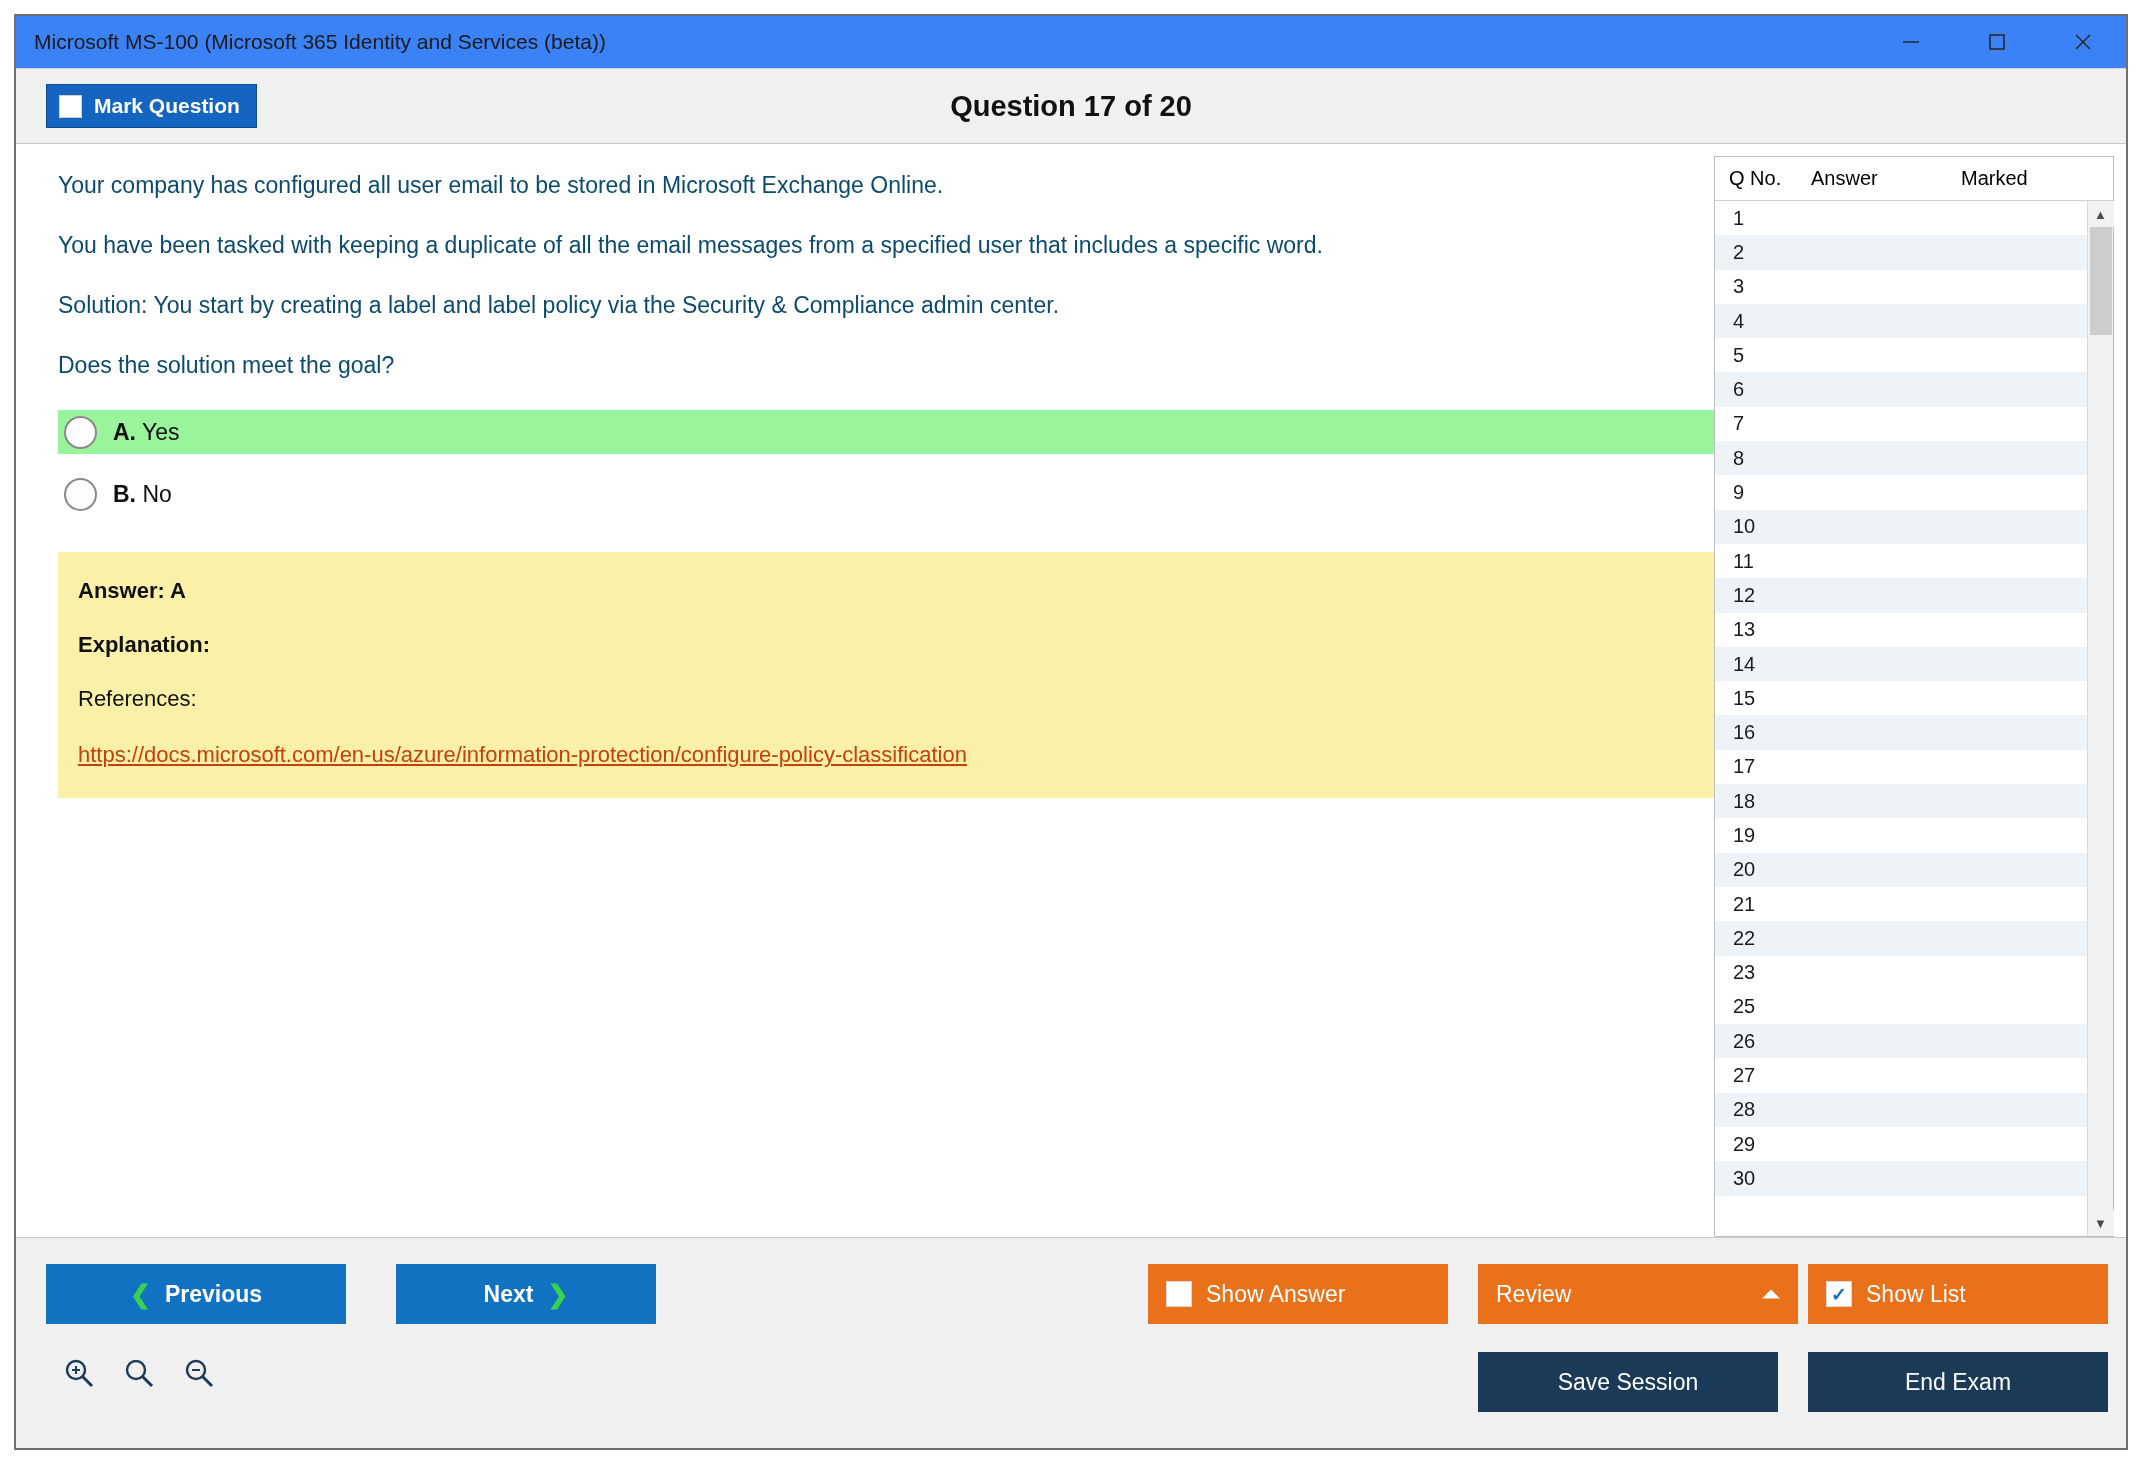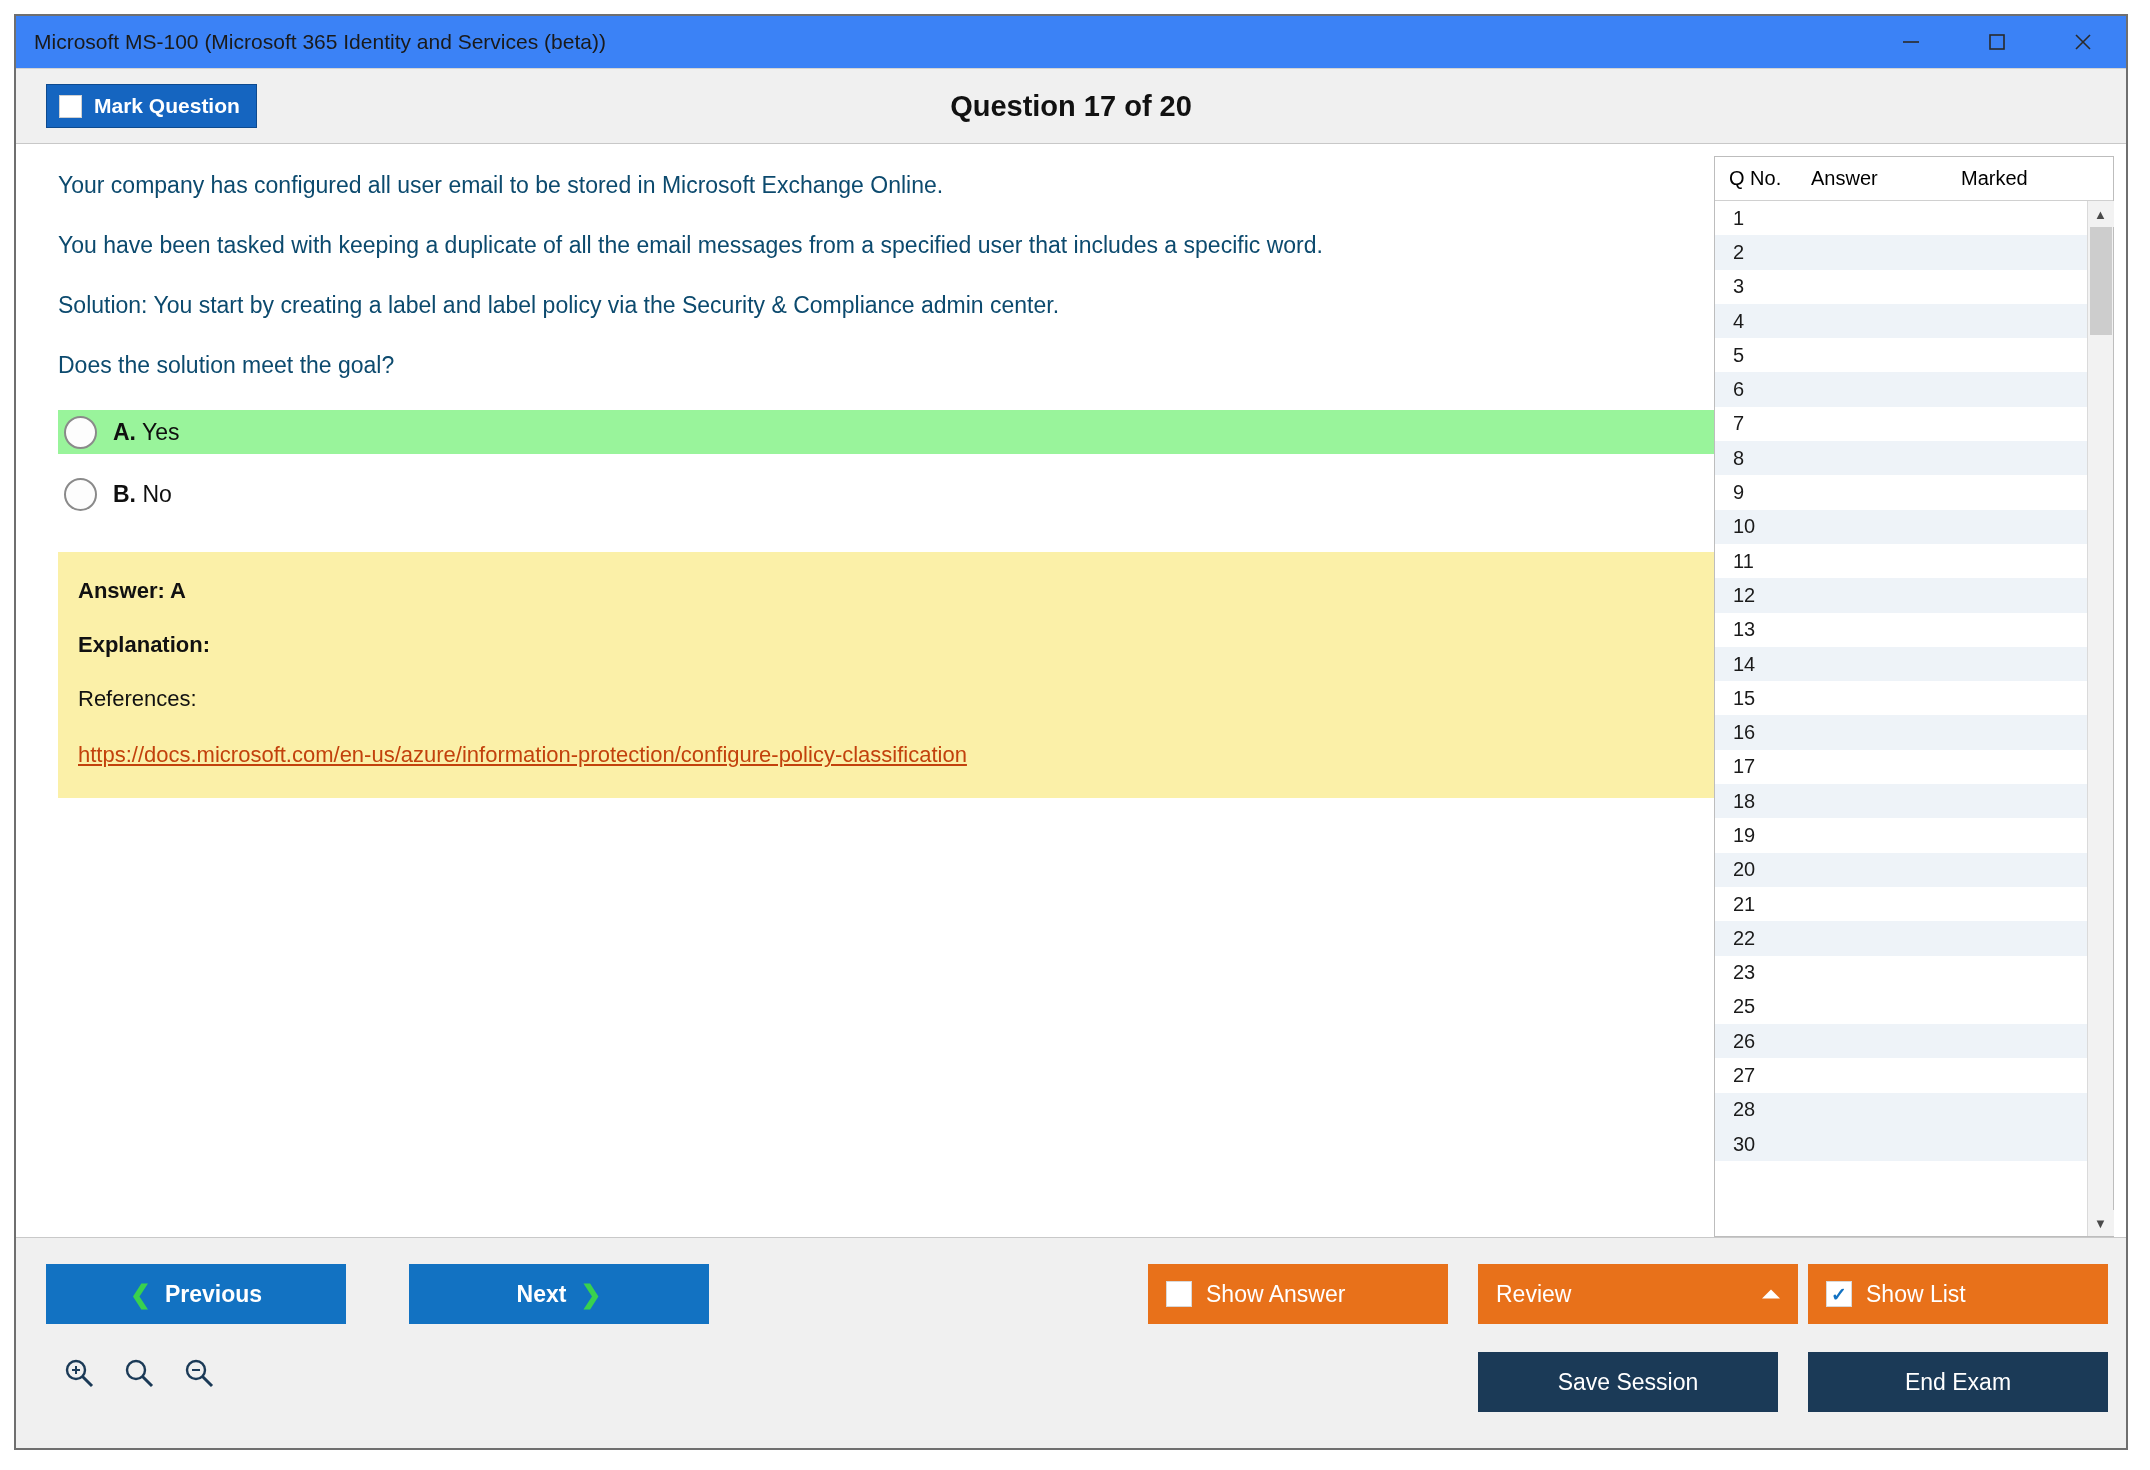--- a/index.html
+++ b/index.html
@@ -260,21 +260,21 @@
     font-weight: bold;
     color: #ffffff;
     box-sizing: border-box;
     gap: 14px;
   }
   .btn-prev {
     left: 30px; top: 26px; width: 300px; height: 60px;
     background: #1272c2;
   }
   .btn-next {
-    left: 393px; top: 26px; width: 300px; height: 60px;
+    left: 380px; top: 26px; width: 260px; height: 60px;
     background: #1272c2;
   }
   .arrow-green { color: #39d14e; font-size: 25px; font-weight: bold; }
   .btn-show-answer {
     left: 1132px; top: 26px; width: 300px; height: 60px;
     background: #e8711a; font-weight: normal; justify-content: flex-start;
     padding-left: 18px;
   }
   .btn-review {
     left: 1462px; top: 26px; width: 320px; height: 60px;
@@ -515,20 +515,25 @@
               <div class="c2"></div>
               <div class="c3"></div>
             </div>
             <div class="lrow">
               <div class="c1">27</div>
               <div class="c2"></div>
               <div class="c3"></div>
             </div>
             <div class="lrow alt">
               <div class="c1">28</div>
+              <div class="c2"></div>
+              <div class="c3"></div>
+            </div>
+            <div class="lrow">
+              <div class="c1">29</div>
               <div class="c2"></div>
               <div class="c3"></div>
             </div>
             <div class="lrow alt">
               <div class="c1">30</div>
               <div class="c2"></div>
               <div class="c3"></div>
             </div>
           </div>
         <div class="vscroll">

